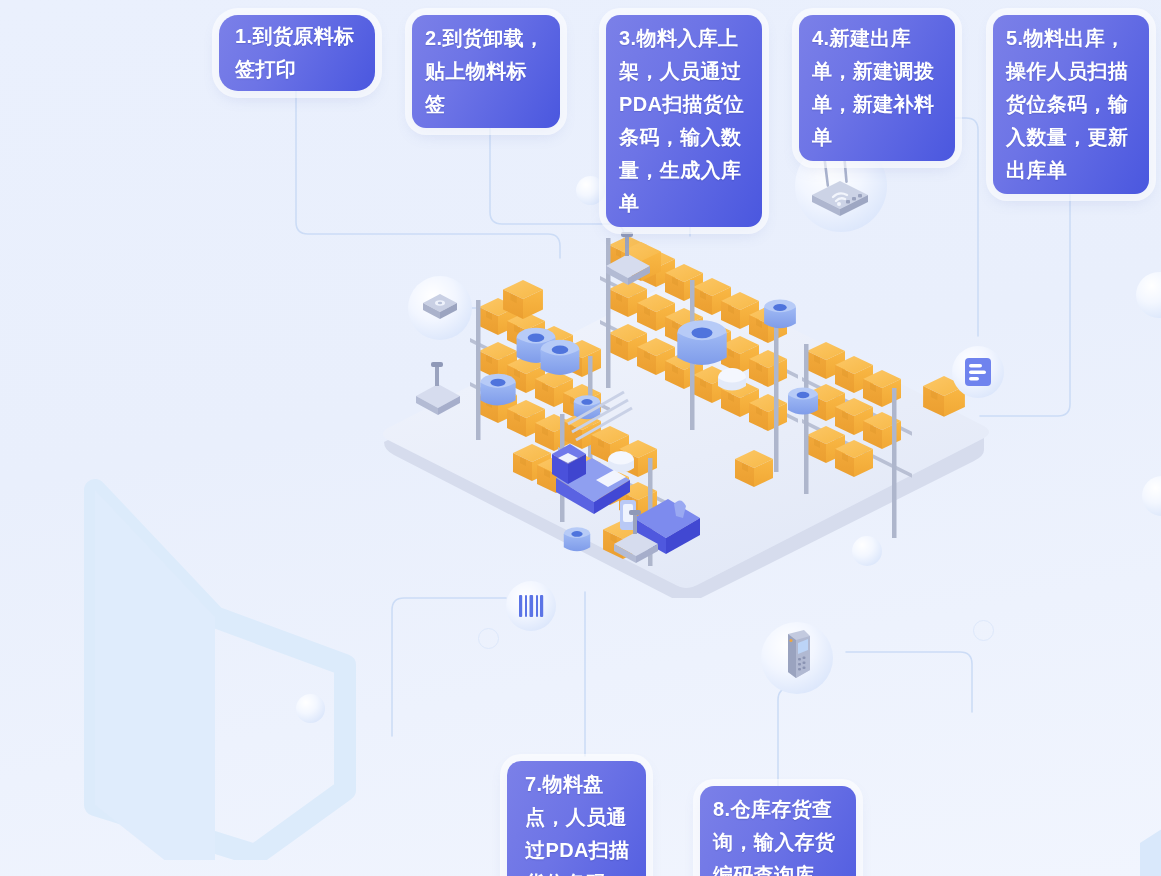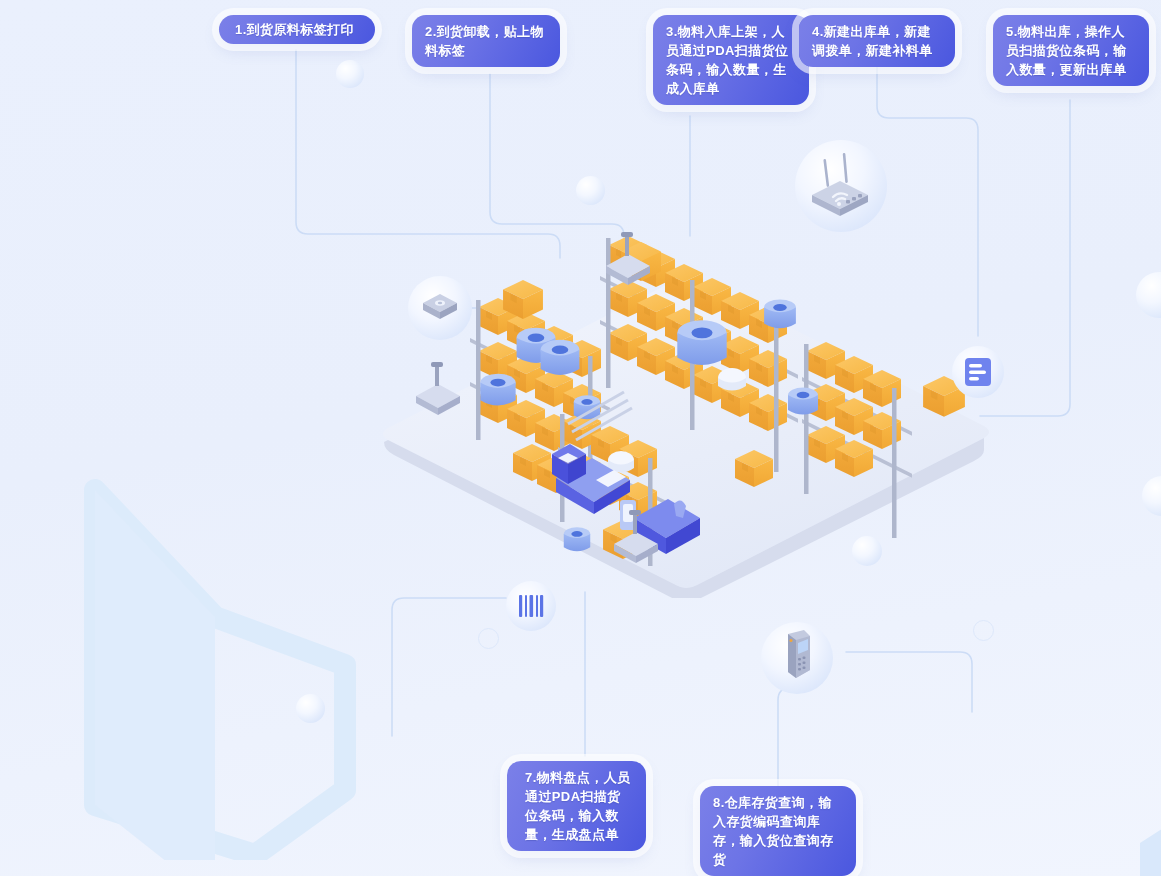--- a/index.html
+++ b/index.html
@@ -40,23 +40,23 @@
 
   
   #lines { position: absolute; inset: 0; }
 
   
   .step {
     position: absolute;
     border-radius: 14px;
     background: linear-gradient(118deg, #7b80e8 0%, #6d74e6 38%, #4a57df 100%);
     color: #ffffff;
-    font-size: 13px;
+    font-size: 20px;
     font-weight: 700;
-    line-height: 19px;
+    line-height: 33px;
     letter-spacing: 0.4px;
     padding: 7px 13px;
     box-shadow:
       0 0 0 7px rgba(255,255,255,0.62),
       0 6px 16px rgba(90,110,190,0.18);
     text-shadow: 0 1px 1px rgba(40,50,140,0.25);
   }
   .step.pill { border-radius: 19px; padding: 5px 16px; }
 
   
@@ -388,21 +388,21 @@
         <rect x="26.5" y="36.5" width="3" height="2.6" rx="1"></rect>
       </g>
       <rect x="13.5" y="9" width="3" height="3" rx="1.5" fill="#f0a63c"></rect>
     </svg>
   </div>
 
   <div class="step pill" style="left:219px; top:15px; width:156px;">1.到货原料标签打印</div>
 
   <div class="step" style="left:412px; top:15px; width:148px;">2.到货卸载，贴上物料标签</div>
 
-  <div class="step" style="left:606px; top:15px; width:156px;margin-left:47px;">3.物料入库上架，人员通过PDA扫描货位条码，输入数量，生成入库单</div>
+  <div class="step" style="left:606px; top:15px; width:156px;">3.物料入库上架，人员通过PDA扫描货位条码，输入数量，生成入库单</div>
 
   <div class="step" style="left:799px; top:15px; width:156px;">4.新建出库单，新建调拨单，新建补料单</div>
 
   <div class="step" style="left:993px; top:15px; width:156px;">5.物料出库，操作人员扫描货位条码，输入数量，更新出库单</div>
 
 
   <div class="step" style="left:507px; top:761px; width:139px;padding-left:18px;">7.物料盘点，人员通过PDA扫描货位条码，输入数量，生成盘点单</div>
 
   <div class="step" style="left:700px; top:786px; width:156px;">8.仓库存货查询，输入存货编码查询库存，输入货位查询存货</div>
 

